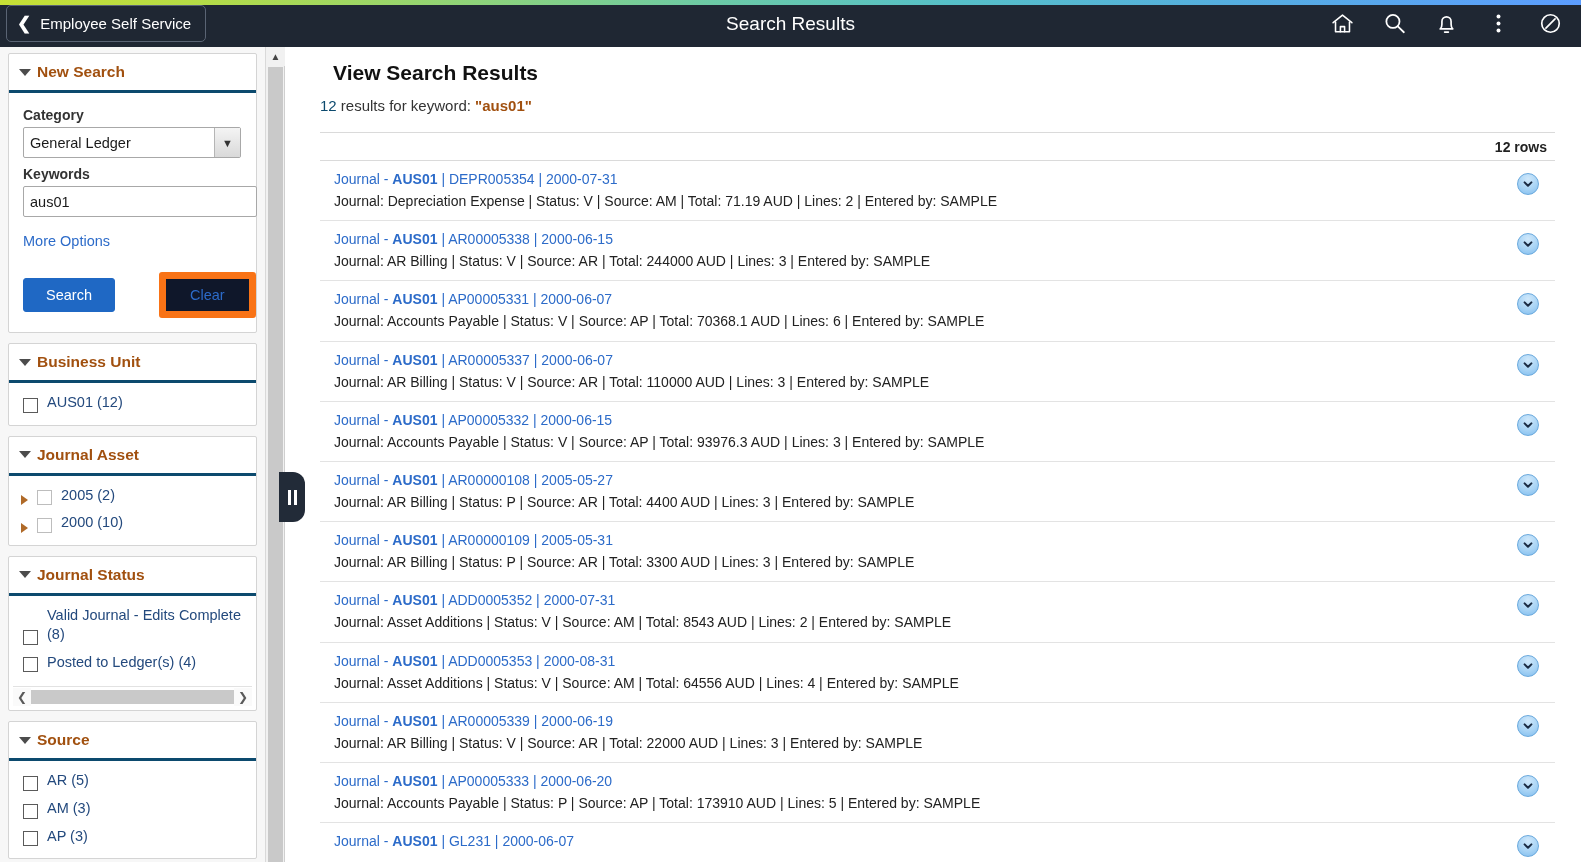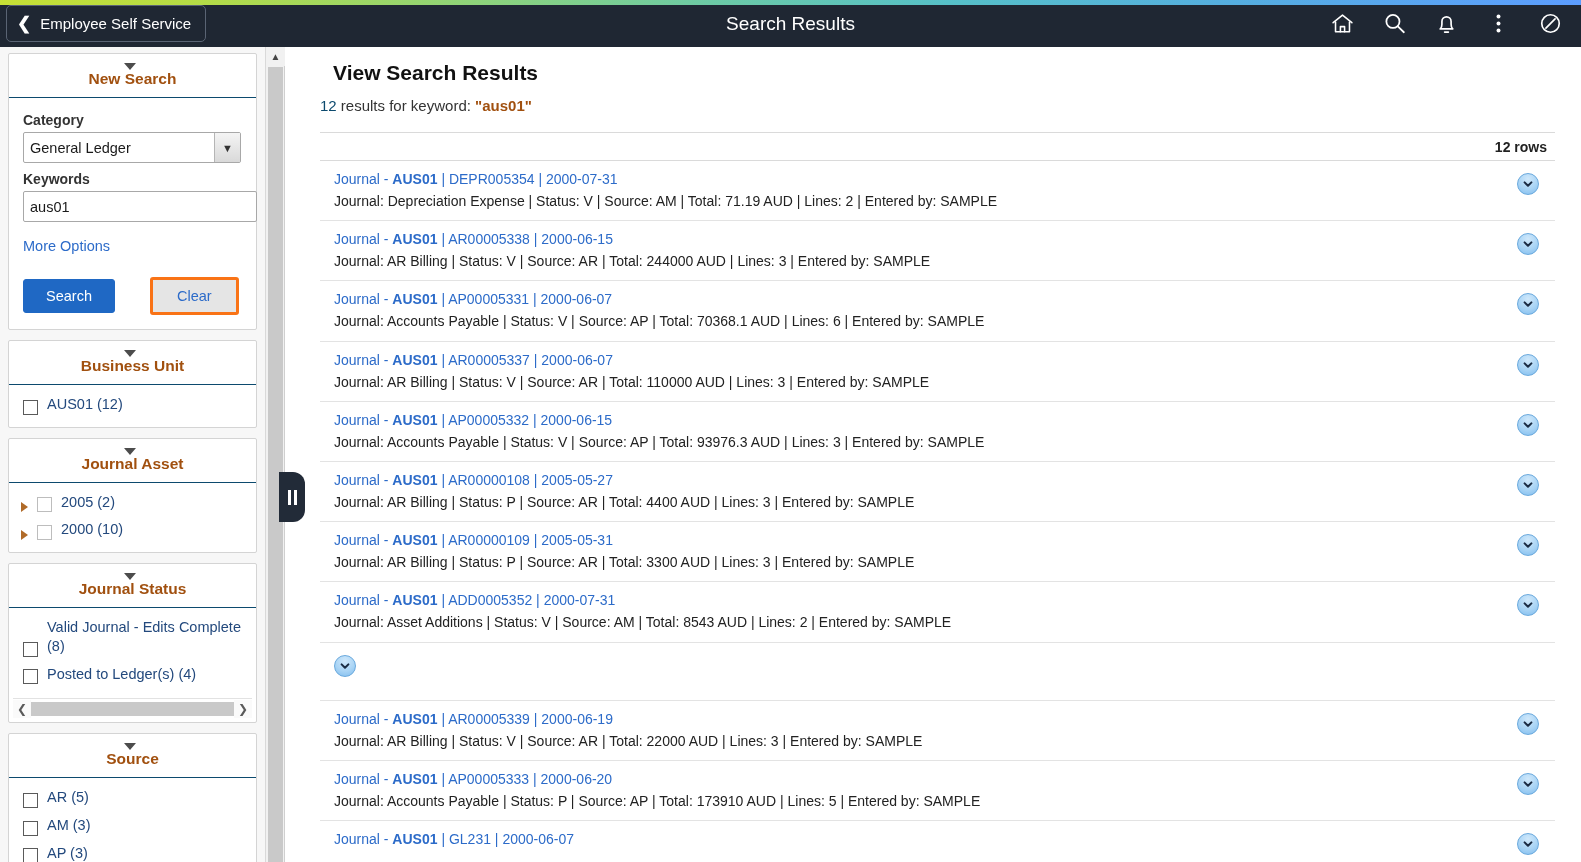--- a/index.html
+++ b/index.html
@@ -75,23 +75,22 @@
   }
   .panel {
     background: #ffffff;
     border: 1px solid #d4d4d4;
     margin: 6px 8px 10px 8px;
     border-radius: 2px;
   }
   .panel-header {
     display: flex; align-items: center;
     padding: 9px 10px 9px 10px;
-    border-bottom: 1px solid #0c4a6e;
+    border-bottom: 3px solid #0c4a6e;
     cursor: pointer;
-    flex-direction: column;
   }
   .panel-header .tri-down {
     width: 0; height: 0;
     border-left: 6px solid transparent;
     border-right: 6px solid transparent;
     border-top: 7px solid #4c4c4c;
     margin-right: 6px;
   }
   .panel-title {
     color: #a1500f; font-weight: bold; font-size: 15.5px;
@@ -134,30 +133,30 @@
     border: 1px solid #a8a8a8;
     border-radius: 2px;
     color: #1a1a1a;
   }
   a.ps-link {
     display: inline-block;
     margin: 16px 0 0 0;
     color: #2c6bc9; font-size: 14.5px;
     text-decoration: none; cursor: pointer;
   }
-  .btn-row { margin-top: 22px; display: flex; align-items: center; gap: 35px; }
+  .btn-row { margin-top: 22px; display: flex; align-items: center; gap: 44px; }
   .btn-primary {
     background: #1f68c4; color: #fff;
     border: 1px solid #1f68c4; border-radius: 3px;
     font-size: 14.5px; font-family: "Liberation Sans", sans-serif;
     padding: 8px 22px; cursor: pointer;
   }
   .btn-secondary {
-    background: #e5e5e5; color: #2c6bc9;
-    border: 3px solid #f97316; border-radius: 3px;
+    background: #0f172a; color: #2c6bc9;
+    border: 7px solid #f97316; border-radius: 3px;
     font-size: 14.5px; font-family: "Liberation Sans", sans-serif;
     padding: 8px 24px; cursor: pointer;
   }
 
   .facet-list { padding: 6px 10px 8px 12px; }
   .facet-item {
     display: flex; align-items: flex-end;
     padding: 4px 0; cursor: pointer;
   }
   .facet-item .cb {
@@ -557,20 +556,26 @@
       <div class="result-desc">Journal: Asset Additions | Status: V | Source: AM | Total: 8543 AUD | Lines: 2 | Entered by: SAMPLE</div>
     </div>
     <div class="expand-btn">
       <svg width="12" height="12" viewBox="0 0 12 12" fill="none" stroke="#1b2c44" stroke-width="2" stroke-linecap="round" stroke-linejoin="round">
         <path d="M2.6 4.4 6 7.8l3.4-3.4"></path>
       </svg>
     </div>
   </div>
 
   <div class="result-row">
+    <div class="result-main">
+      <div class="result-title">
+        <span>Journal - </span><span class="bu">AUS01</span><span class="sep"> | </span><span>ADD0005353</span><span class="sep"> | </span><span>2000-08-31</span>
+      </div>
+      <div class="result-desc">Journal: Asset Additions | Status: V | Source: AM | Total: 64556 AUD | Lines: 4 | Entered by: SAMPLE</div>
+    </div>
     <div class="expand-btn">
       <svg width="12" height="12" viewBox="0 0 12 12" fill="none" stroke="#1b2c44" stroke-width="2" stroke-linecap="round" stroke-linejoin="round">
         <path d="M2.6 4.4 6 7.8l3.4-3.4"></path>
       </svg>
     </div>
   </div>
 
   <div class="result-row">
     <div class="result-main">
       <div class="result-title">

